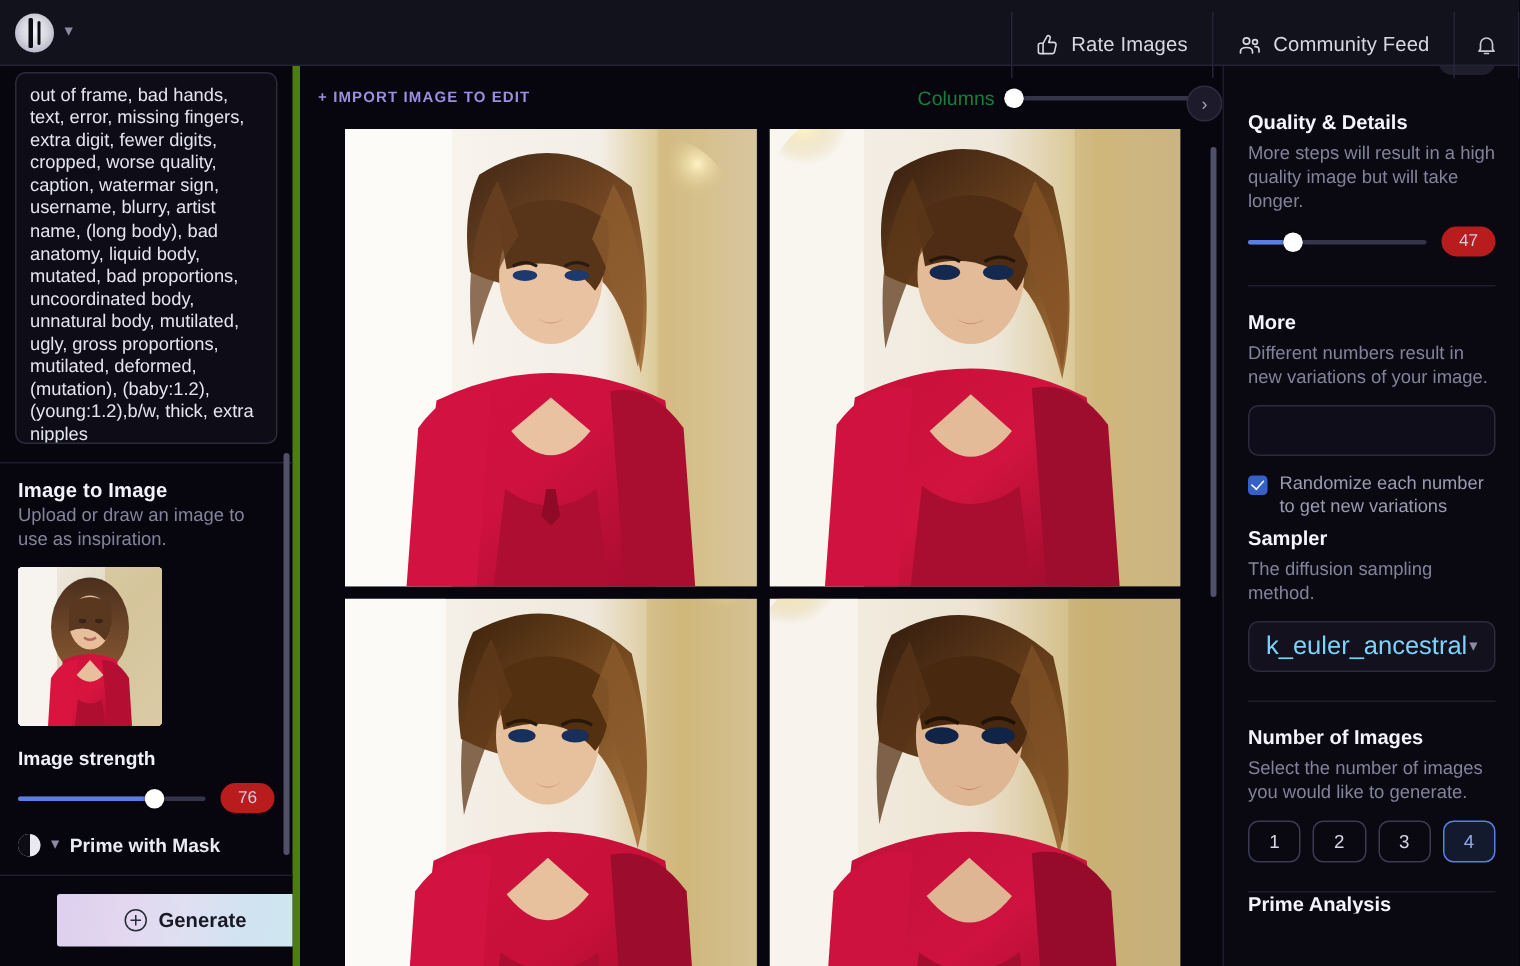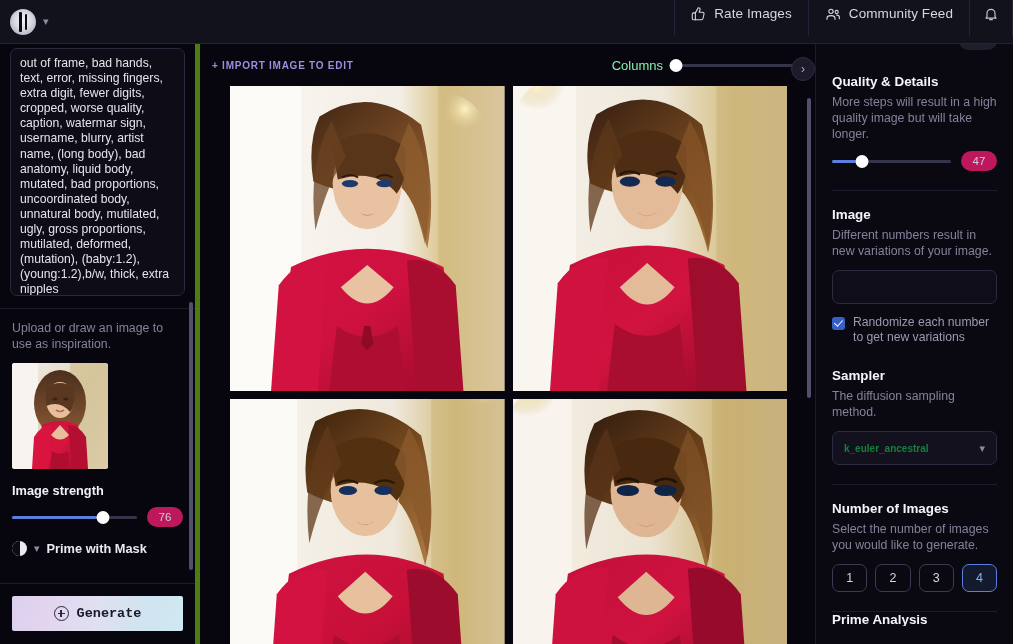--- a/index.html
+++ b/index.html
@@ -29,21 +29,21 @@
   .logo-circle::before {
     content: ""; position: absolute; left: 9px; top: 3px;
     width: 3px; height: 20px; background: #0c0b14; border-radius: 1px;
   }
   .logo-circle::after {
     content: ""; position: absolute; left: 15px; top: 5px;
     width: 2px; height: 16px; background: #0c0b14; border-radius: 1px;
   }
   .chev-small { color: #8b8ba3; font-size: 11px; line-height: 1; }
   .topbar-spacer { flex: 1; }
-  .topnav { display: flex; align-items: flex-end; height: 28px; }
+  .topnav { display: flex; align-items: flex-start; height: 28px; }
   .topnav-item {
     display: flex; align-items: center; gap: 8px;
     padding: 0 16px; height: 44px;
     border-left: 1px solid #23233a;
     color: #d6d6e4; font-size: 13.5px; letter-spacing: .1px;
     cursor: pointer; white-space: nowrap;
   }
   .topnav-item:last-child { border-right: 1px solid #23233a; }
   .topnav-item.icon-only { padding: 0 13px; }
   .ic { display: inline-flex; align-items: center; justify-content: center; }
@@ -87,21 +87,21 @@
   .slider { position: relative; height: 16px; flex: 1; display: flex; align-items: center; }
   .track { position: absolute; left: 0; right: 0; height: 3px; background: #35354a; border-radius: 2px; }
   .track-fill { position: absolute; left: 0; height: 3px; background: #5b7fe0; border-radius: 2px; }
   .knob {
     position: absolute; width: 13px; height: 13px; border-radius: 50%;
     background: #ffffff; box-shadow: 0 0 2px rgba(0,0,0,.6);
     transform: translateX(-50%);
   }
   .pill {
     min-width: 36px; height: 20px; border-radius: 10px;
-    background: #be185d; color: #cfcfe0; font-size: 11.5px;
+    background: #b91c1c; color: #cfcfe0; font-size: 11.5px;
     display: flex; align-items: center; justify-content: center; padding: 0 8px;
   }
   .mask-row { display: flex; align-items: center; gap: 7px; margin-top: 14px; padding-bottom: 12px; }
   .half-circle {
     width: 15px; height: 15px; border-radius: 50%;
     background: #e9e9f2; position: relative; overflow: hidden;
   }
   .half-circle::after {
     content: ""; position: absolute; left: 0; top: 0; width: 50%; height: 100%;
     background: #0c0b16;
@@ -110,21 +110,21 @@
 
   .left-footer {
     flex: 0 0 auto; border-top: 1px solid #1c1c2c;
     padding: 12px 12px 13px 12px; background: #07060f;
   }
   .gen-btn {
     height: 35px; border-radius: 2px; border: none; width: 100%;
     background: linear-gradient(100deg, #dcd0ef 0%, #e3d5ee 22%, #dfe0f2 50%, #cfe4f0 78%, #cfe9f1 100%);
     color: #1a1a26; font-size: 13.5px; font-weight: bold;
     display: flex; align-items: center; justify-content: center; gap: 8px;
-    cursor: pointer; font-family: Liberation Mono, monospace;
+    cursor: pointer; font-family: Liberation Sans, sans-serif; margin-left: 26px;
   }
   .plus-circle {
     width: 15px; height: 15px; border-radius: 50%; border: 1.4px solid #2a2a38;
     position: relative; display: inline-block;
   }
   .plus-circle::before, .plus-circle::after {
     content:""; position: absolute; background: #2a2a38;
   }
   .plus-circle::before { left: 3px; top: 5.8px; width: 7px; height: 1.4px; }
   .plus-circle::after { top: 3px; left: 5.8px; height: 7px; width: 1.4px; }
@@ -139,21 +139,21 @@
   .canvas-toolbar {
     height: 42px; display: flex; align-items: center;
     padding: 0 12px 0 12px; position: relative; z-index: 6;
   }
   .import-link {
     font-size: 10px; letter-spacing: .75px; font-weight: bold;
     color: #9a8fe0; cursor: pointer; text-transform: uppercase;
   }
   .toolbar-spacer { flex: 1; }
   .columns-group { display: flex; align-items: center; gap: 10px; }
-  .columns-label { font-size: 13px; color: #86efac; }
+  .columns-label { font-size: 13px; color: #15803d; }
   .columns-slider { width: 130px; position: relative; height: 16px; display: flex; align-items: center; }
   .chev-btn {
     position: absolute; right: -12px; top: 0;
     width: 24px; height: 24px; border-radius: 50%;
     background: #1d1b2b; border: 1px solid #2e2c40;
     display: flex; align-items: center; justify-content: center;
     color: #a9a9c0; font-size: 12px; cursor: pointer;
   }
   .grid {
     position: absolute; top: 42px; left: 0; right: 0; bottom: 0;
@@ -194,21 +194,21 @@
     width: 3.5px; height: 7px; border: solid #ffffff;
     border-width: 0 1.6px 1.6px 0; transform: rotate(42deg);
   }
   .chk-label { font-size: 12.2px; color: #9a9ab0; line-height: 15px; }
   .select {
     margin-top: 11px; height: 34px; width: 100%;
     border-radius: 7px; border: 1px solid #2b2b3e; background: #12111d;
     display: flex; align-items: center; justify-content: space-between;
     padding: 0 11px; cursor: pointer;
   }
-  .select-val { font-size: 10px; font-weight: bold; color: #15803d; }
+  .select-val { font-size: 17px; font-weight: normal; color: #7dd3fc; }
   .num-row { display: flex; gap: 8px; margin-top: 11px; }
   .num-btn {
     width: 36px; height: 28px; border-radius: 7px;
     border: 1px solid #3a3a52; background: transparent;
     color: #d5d5e6; font-size: 12.5px;
     display: flex; align-items: center; justify-content: center;
     cursor: pointer; font-family: "Liberation Sans", sans-serif;
   }
   .num-btn.active { border-color: #5b7fe0; color: #8fa8ef; background: #141a2e; }
   .r-bottom-title {
@@ -264,20 +264,21 @@
     <div class="left">
       <div class="left-scroll">
 
         <div class="prompt-box">
           <div class="prompt-text">out of frame, bad hands, text, error, missing fingers, extra digit, fewer digits, cropped, worse quality, caption, watermar sign, username, blurry, artist name, (long body), bad anatomy, liquid body, mutated, bad proportions, uncoordinated body, unnatural body, mutilated, ugly, gross proportions, mutilated, deformed, (mutation), (baby:1.2), (young:1.2),b/w, thick, extra nipples</div>
         </div>
 
         <div class="divider-h"></div>
 
         <div class="sect">
+          <div class="sect-title">Image to Image</div>
           <div class="sect-desc">Upload or draw an image to use as inspiration.</div>
 
           <div class="thumb">
             <svg viewBox="0 0 96 106" preserveAspectRatio="none">
               <defs>
                 <linearGradient id="tbg" x1="0" y1="0" x2="1" y2="1">
                   <stop offset="0" stop-color="#f3efe9"></stop>
                     <stop offset="0.5" stop-color="#ded4bd"></stop>
                     <stop offset="1" stop-color="#e9e2d6"></stop>
                 </linearGradient>
@@ -554,30 +555,30 @@
               <div class="track-fill" id="q-fill" style="width: 25%;"></div>
               <div class="knob" id="q-knob" style="left: 25%;"></div>
             </div>
             <div class="pill">47</div>
           </div>
         </div>
 
         <div class="r-div"></div>
 
         <div>
-          <div class="r-title">Image</div>
+          <div class="r-title">More</div>
           <div class="r-desc">Different numbers result in new variations of your image.</div>
           <input class="seed-input" type="text" value="" style="">
           <div class="chk-row">
             <span class="chk"></span>
             <span class="chk-label">Randomize each number to get new variations</span>
           </div>
         </div>
 
-        <div style="margin-top:23px;">
+        <div style="margin-top:6px;">
           <div class="r-title" style="margin-top:0">Sampler</div>
           <div class="r-desc">The diffusion sampling method.</div>
           <div class="select">
             <span class="select-val">k_euler_ancestral</span>
             <span class="chev-small">▾</span>
           </div>
         </div>
 
         <div class="r-div"></div>
 

